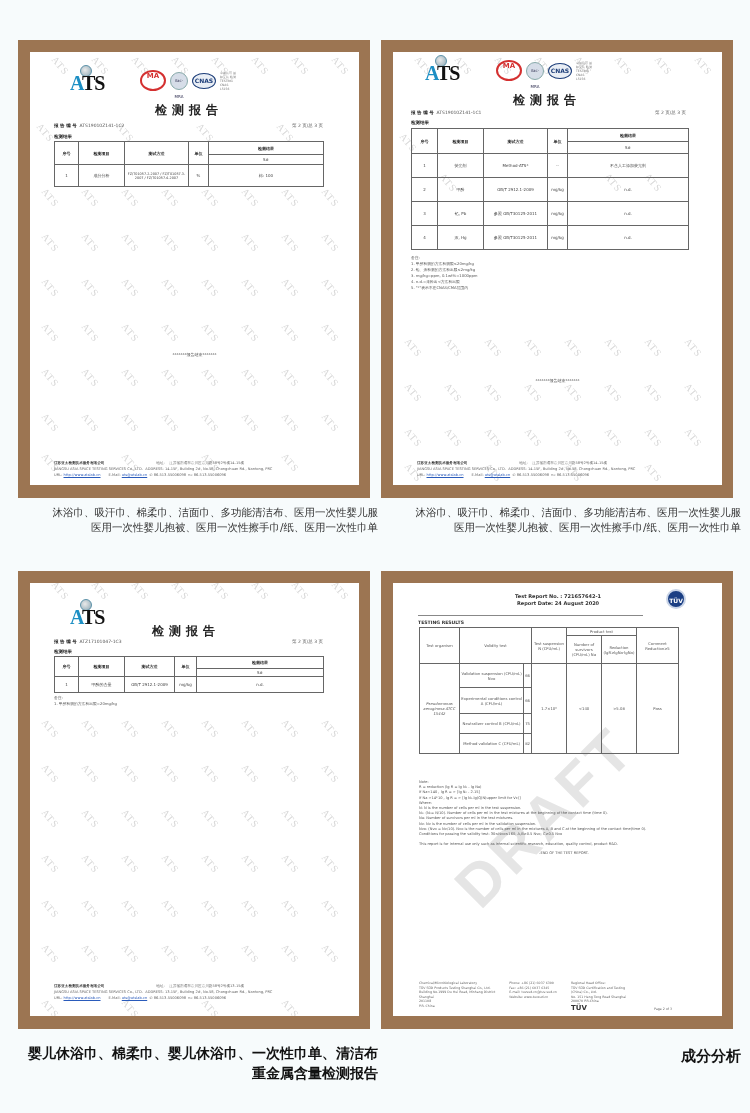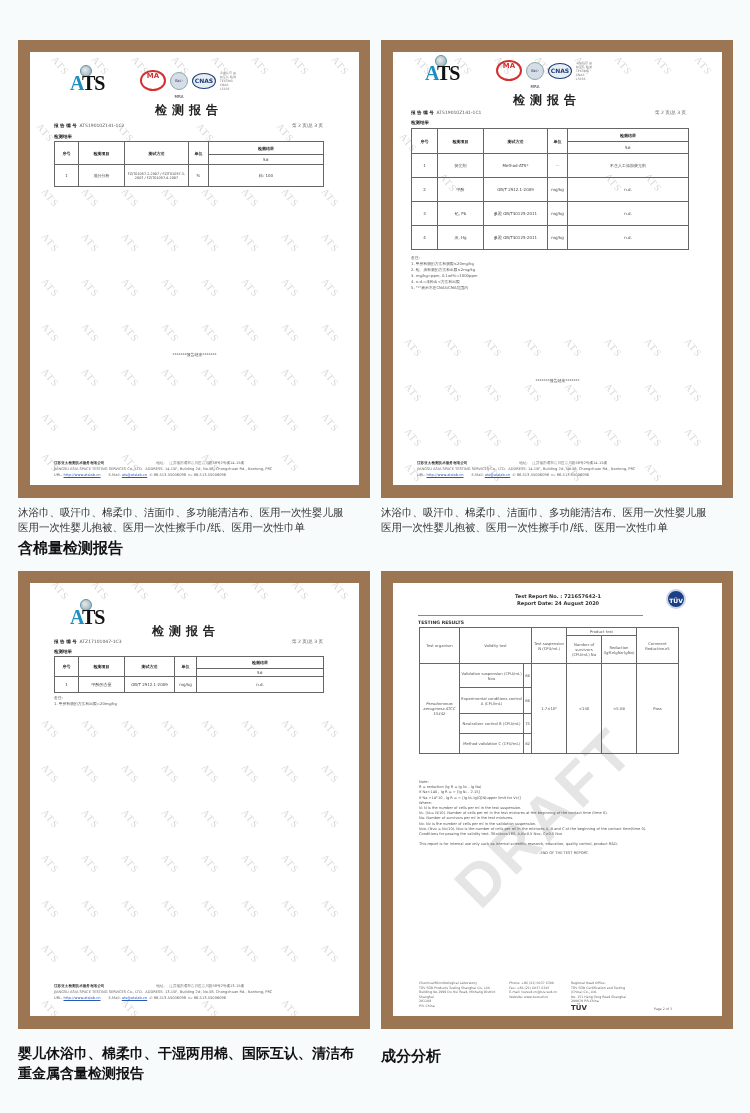--- a/index.html
+++ b/index.html
@@ -3,21 +3,21 @@
 <meta charset="utf-8">
 <style>
 *{box-sizing:border-box;margin:0;padding:0}
 body{width:750px;height:1113px;background:#f7fbfc;font-family:"DejaVu Sans","Liberation Sans",sans-serif;position:relative;overflow:hidden}
 .panel{position:absolute;width:352px}
 .frame{position:absolute;left:0;top:0;width:352px;height:458px;background:#9c7552;padding:12px 11px 13px 12px}
 .paper{position:relative;width:100%;height:100%;background:#fff;overflow:hidden}
 .wm{position:absolute;inset:0;pointer-events:none;
  background-image:repeating-linear-gradient(0deg,transparent 0 46px,transparent 46px 47px)}
 .wm span{position:absolute;font-family:"Liberation Serif",serif;font-size:10px;color:#d7d7d7;transform:rotate(50deg);letter-spacing:1px}
-.caption{position:absolute;left:0;width:352px;text-align:left;color:#222}
+.caption{position:absolute;left:8px;width:352px;text-align:right;color:#222}
 .sub{font-size:10.5px;line-height:15px;color:#333}
 .big{font-size:15px;font-weight:bold;line-height:22px;color:#111;margin-top:2px}
 .big2{font-size:14px;font-weight:bold;line-height:20px;color:#111}
 .ats{position:absolute;font-family:"Liberation Serif",serif;font-weight:900;font-size:20px;letter-spacing:-1px}
 .ats .a{color:#1d8fc4}.ats .ts{color:#111}
 .globe{position:absolute;width:12px;height:12px;border-radius:50%;background:radial-gradient(circle at 40% 40%,#eaeaea,#8aa6b3);border:1px solid #5b91a8}
 .logos{position:absolute;display:flex;gap:4px;align-items:center}
 .cma{width:26px;height:21px;border:2px solid #d43030;border-radius:50%;color:#d43030;font-size:7px;font-weight:bold;text-align:center;line-height:9px}
 .ilac{width:18px;height:18px;border-radius:50%;background:#d6dde8;border:1px solid #8aa;font-size:4px;text-align:center;line-height:16px;color:#335}
 .cnas{width:24px;height:16px;border-radius:50%;background:#e9eef5;border:1px solid #1b3c78;font-size:6px;font-weight:bold;color:#1b3c78;text-align:center;line-height:14px}
@@ -151,21 +151,20 @@
       <div class="foot" style="left:24px;top:408px">
         <div><span class="co">江苏亚太检测技术服务有限公司</span><span style="display:inline-block;width:52px"></span><span>地址:</span>&nbsp;&nbsp;&nbsp;&nbsp;<span>江苏省南通市崇川区崇川路58号2号楼14-15楼</span></div>
         <div><span>JIANGSU ASIA SPACE TESTING SERVICES Co., LTD.</span>&nbsp;&nbsp;<span>ADDRESS:</span>&nbsp;<span>14-15F, Building 2#, No.58, Chongchuan Rd., Nantong, PRC</span></div>
         <div><span>URL:</span>&nbsp;<span class="lnk">http://www.atslab.cn</span>&nbsp;&nbsp;&nbsp;&nbsp;&nbsp;&nbsp;&nbsp;<span>E-Mail:</span>&nbsp;<span class="lnk">ats@atslab.cn</span>&nbsp;&nbsp;<span>✆</span>&nbsp;<span>86-513-55006098</span>&nbsp;&nbsp;<span>℻</span>&nbsp;<span>86-513-55006096</span></div>
       </div>
     </div>
   </div>
   <div class="caption" style="top:465px">
     <div class="sub">沐浴巾、吸汗巾、棉柔巾、洁面巾、多功能清洁布、医用一次性婴儿服</div>
     <div class="sub">医用一次性婴儿抱被、医用一次性擦手巾/纸、医用一次性巾单</div>
-    <div class="big">含棉量检测报告</div>
   </div>
 </div>
 
 <div class="panel" style="left:381px;top:40px;height:520px">
   <div class="frame">
     <div class="paper">
       <div class="wm">
         <span style="left:20px;top:8px">ATS</span>
           <span style="left:60px;top:8px">ATS</span>
           <span style="left:100px;top:8px">ATS</span>
@@ -380,21 +379,21 @@
         <div>1.  甲醛检测的方法检出限=20mg/kg</div>
       </div>
       <div class="foot" style="left:24px;top:400px">
         <div><span class="co">江苏亚太检测技术服务有限公司</span><span style="display:inline-block;width:52px"></span><span>地址:</span>&nbsp;&nbsp;&nbsp;&nbsp;<span>江苏省南通市崇川区崇川路58号2号楼13-15楼</span></div>
         <div><span>JIANGSU ASIA SPACE TESTING SERVICES Co., LTD.</span>&nbsp;&nbsp;<span>ADDRESS:</span>&nbsp;<span>13-15F, Building 2#, No.58, Chongchuan Rd., Nantong, PRC</span></div>
         <div><span>URL:</span>&nbsp;<span class="lnk">http://www.atslab.cn</span>&nbsp;&nbsp;&nbsp;&nbsp;&nbsp;&nbsp;&nbsp;<span>E-Mail:</span>&nbsp;<span class="lnk">ats@atslab.cn</span>&nbsp;&nbsp;<span>✆</span>&nbsp;<span>86-513-55006098</span>&nbsp;&nbsp;<span>℻</span>&nbsp;<span>86-513-55006096</span></div>
       </div>
     </div>
   </div>
   <div class="caption" style="top:472px">
-    <div class="big2">婴儿休浴巾、棉柔巾、干湿两用棉、国际互认、清洁布</div>
+    <div class="big2">婴儿休浴巾、棉柔巾、婴儿休浴巾、一次性巾单、清洁布</div>
     <div class="big2">重金属含量检测报告</div>
   </div>
 </div>
 
 <div class="panel" style="left:381px;top:571px;height:520px">
   <div class="frame">
     <div class="paper">
       <div class="draft" style="left:40px;top:200px">DRAFT</div>
       <div class="tuvhead" style="left:110px;top:10px;width:110px">
         <div>Test Report No. : 721657642-1</div>

